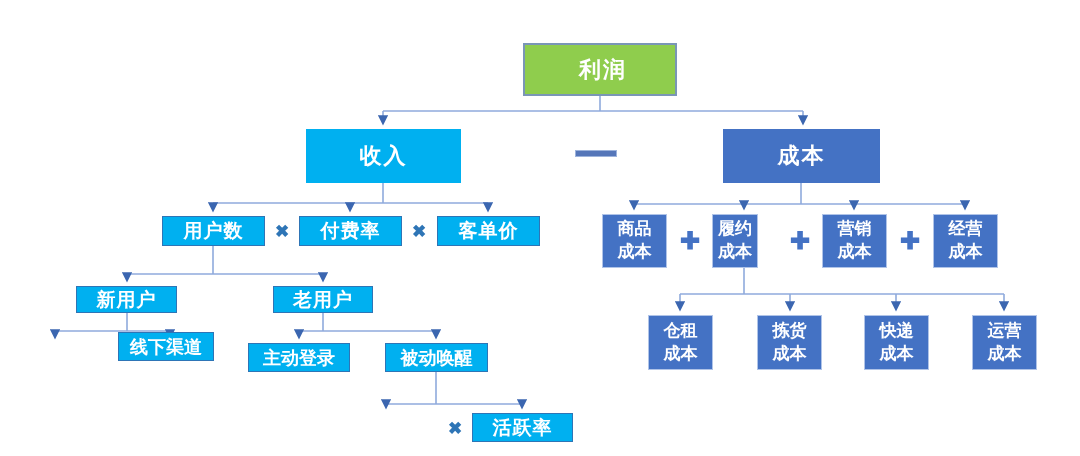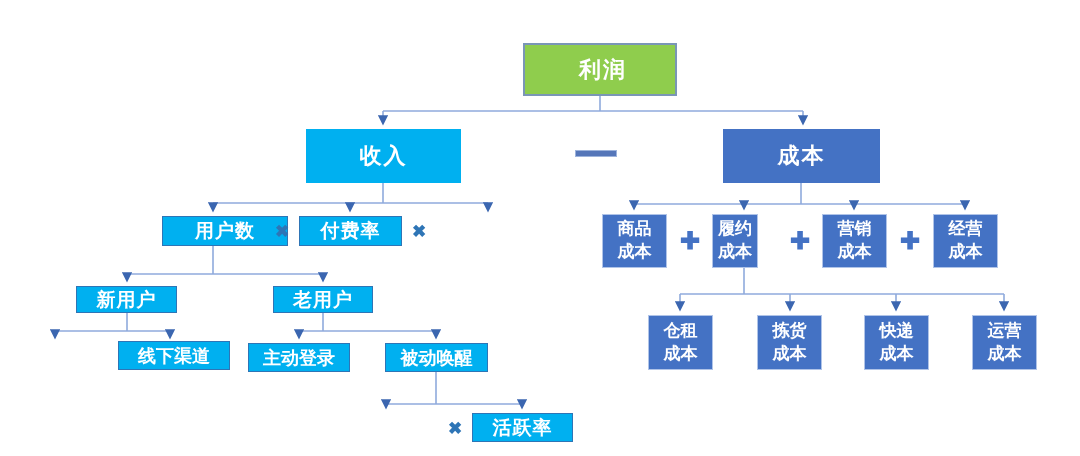--- a/index.html
+++ b/index.html
@@ -91,24 +91,25 @@
       <path d="M1004,294 V309" marker-end="url(#arr)"></path>
     </g>
   </svg>
 
   <div class="node green" style="left:523px;top:43px;width:154px;height:53px">利润</div>
 
   <div class="node cyan-lg" style="left:306px;top:129px;width:155px;height:54px">收入</div>
   <div class="minus-bar" style="left:575px;top:150px"></div>
   <div class="node blue-lg" style="left:723px;top:129px;width:157px;height:54px">成本</div>
 
-  <div class="node cyan-sm" style="left:162px;top:216px;width:126px;height:30px">用户数</div>
+  <div class="node cyan-sm" style="left:162px;top:216px;width:103px;height:30px">用户数</div>
   <div class="op times" style="left:271px;top:220px">✖</div>
   <div class="node cyan-sm" style="left:299px;top:216px;width:103px;height:30px">付费率</div>
   <div class="op times" style="left:408px;top:220px">✖</div>
+  <div class="node cyan-sm" style="left:437px;top:216px;width:103px;height:30px">客单价</div>
 
   <div class="node blue-cost" style="left:602px;top:214px;width:65px;height:54px">商品
 成本</div>
   <div class="op plus" style="left:678px;top:229px">✚</div>
   <div class="node blue-cost" style="left:712px;top:214px;width:46px;height:54px">履约
 成本</div>
   <div class="op plus" style="left:788px;top:229px">✚</div>
   <div class="node blue-cost" style="left:822px;top:214px;width:65px;height:54px">营销
 成本</div>
   <div class="op plus" style="left:898px;top:229px">✚</div>
@@ -120,20 +121,20 @@
 
   <div class="node blue-cost" style="left:648px;top:315px;width:65px;height:55px">仓租
 成本</div>
   <div class="node blue-cost" style="left:757px;top:315px;width:65px;height:55px">拣货
 成本</div>
   <div class="node blue-cost" style="left:864px;top:315px;width:65px;height:55px">快递
 成本</div>
   <div class="node blue-cost" style="left:972px;top:315px;width:65px;height:55px">运营
 成本</div>
 
-  <div class="node cyan-sm4" style="left:118px;top:341px;width:112px;height:29px">线下渠道</div>
+  <div class="node cyan-sm4" style="left:118px;top:332px;width:96px;height:29px">线下渠道</div>
   <div class="node cyan-sm4" style="left:385px;top:343px;width:103px;height:29px">被动唤醒</div>
   <div class="node cyan-sm4" style="left:248px;top:343px;width:102px;height:29px">主动登录</div>
 
   <div class="op times" style="left:444px;top:417px">✖</div>
   <div class="node cyan-sm" style="left:472px;top:413px;width:101px;height:29px">活跃率</div>
 
 </div>
 
 </body></html>

